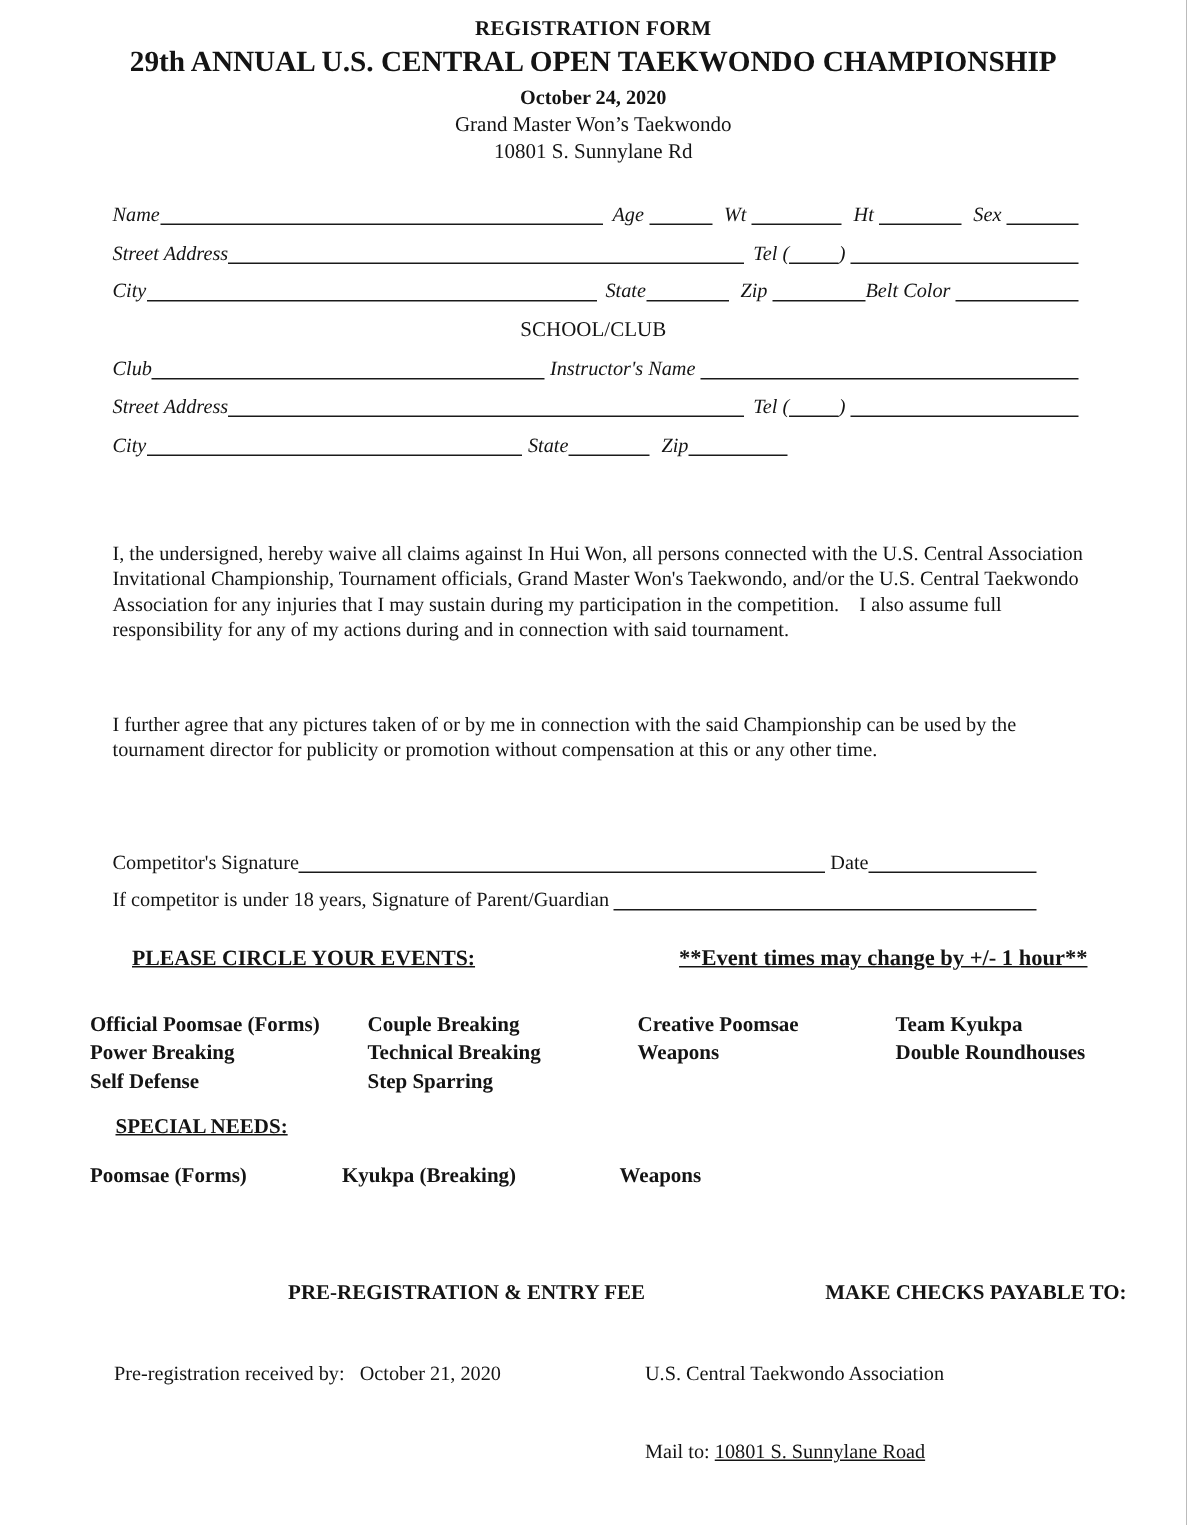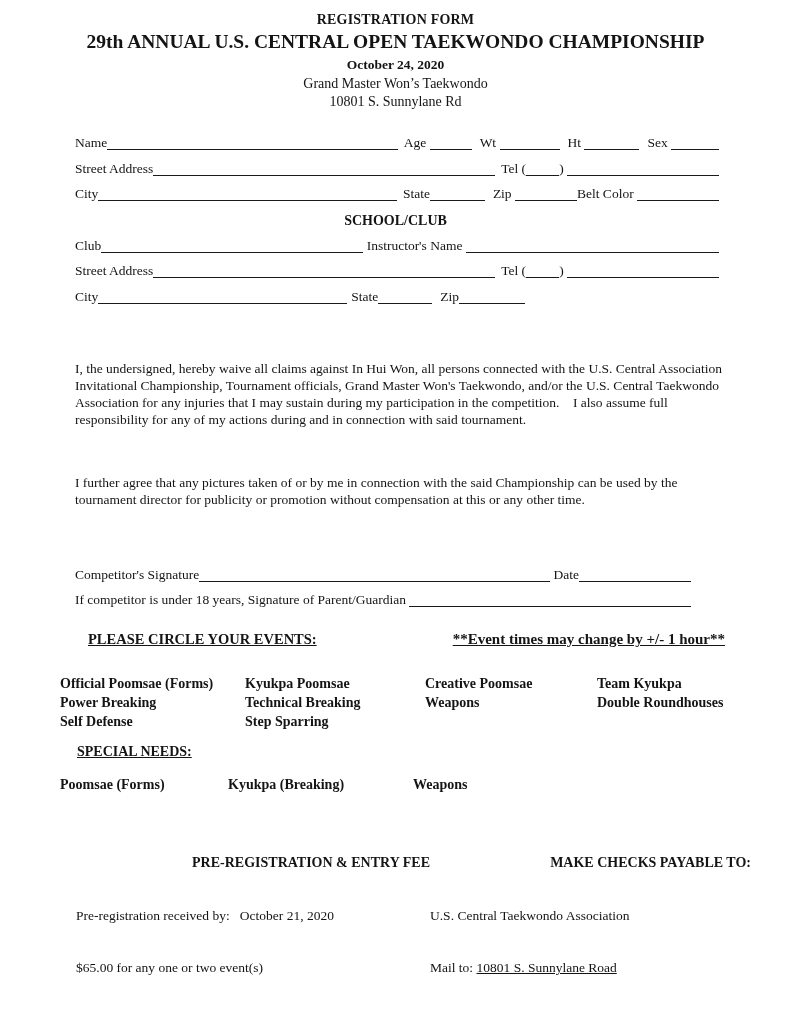--- a/index.html
+++ b/index.html
@@ -11,27 +11,27 @@
   }
   .center{text-align:center;}
   .u{text-decoration:underline;}
   
   .hdr-form{font-size:14px;font-weight:bold;padding-top:12px;letter-spacing:.2px;}
   .hdr-title{font-size:19.5px;font-weight:bold;margin-top:3px;}
   .hdr-date{font-size:13.5px;font-weight:bold;margin-top:4px;}
   .hdr-venue{font-size:14px;margin-top:3px;}
   .hdr-addr{font-size:14px;margin-top:2px;}
   
-  .frm{margin:0 72px 0 75px;}
+  .frm{margin:0 72px 0 75px;font-style:italic;}
   .row{display:flex;align-items:flex-end;margin-bottom:11.5px;line-height:14px;}
   .row .lbl{white-space:pre;flex:none;}
   .fill{border-bottom:1px solid #1a1a1a;height:13px;flex:none;box-sizing:border-box;}
   .fill.grow{flex:1 1 auto;}
   .g4{margin-left:4px;} .g6{margin-left:6px;} .g8{margin-left:8px;}
-  .sec-title{font-weight:bold;font-size:14px;margin:2px 0 10px 0;}
+  .sec-title{font-weight:normal;font-size:14px;margin:2px 0 10px 0;}
   
   .waiver{margin:22px 64px 0 75px;line-height:17px;white-space:pre-wrap;}
   .waiver p{margin:0 0 12px 0;}
   
   .sig{margin:14px 100px 0 75px;}
   
   .ev-head{display:flex;justify-content:space-between;align-items:flex-end;margin:24px 66px 0 88px;}
   .ev-head .left{font-size:14.5px;font-weight:bold;text-decoration:underline;}
   .ev-head .right{font-size:15px;font-weight:bold;text-decoration:underline;}
   .ev-grid{display:grid;grid-template-columns:185px 180px 172px auto;row-gap:3px;margin:28px 20px 0 60px;font-weight:bold;font-size:14px;}
@@ -131,21 +131,21 @@
     </div>
   </div>
 
   <div class="ev-head">
     <span class="left">PLEASE CIRCLE YOUR EVENTS:</span>
     <span class="right">**Event times may change by +/- 1 hour**</span>
   </div>
 
   <div class="ev-grid">
     <span>Official Poomsae (Forms)</span>
-    <span>Kyukpa Poomsae</span>
+    <span>Couple Breaking</span>
     <span>Creative Poomsae</span>
     <span>Team Kyukpa</span>
     <span>Power Breaking</span>
     <span>Technical Breaking</span>
     <span>Weapons</span>
     <span>Double Roundhouses</span>
     <span>Self Defense</span>
     <span>Step Sparring</span>
     <span></span>
       <span></span>
@@ -155,21 +155,20 @@
   <div class="sp-grid">
     <span>Poomsae (Forms)</span>
     <span>Kyukpa (Breaking)</span>
     <span>Weapons</span>
   </div>
 
   <div class="fees">
     <div class="colL">
       <div class="h">PRE-REGISTRATION &amp; ENTRY FEE</div>
       <div>Pre-registration received by:   October 21, 2020</div>
-      <div>$65.00 for any one or two event(s)</div>
       
       
     </div>
     <div class="colR">
       <div class="h">MAKE CHECKS PAYABLE TO:</div>
       <div>U.S. Central Taekwondo Association</div>
       <div><span>Mail to: </span><span class="u">10801 S. Sunnylane Road</span></div>
       
       
       

